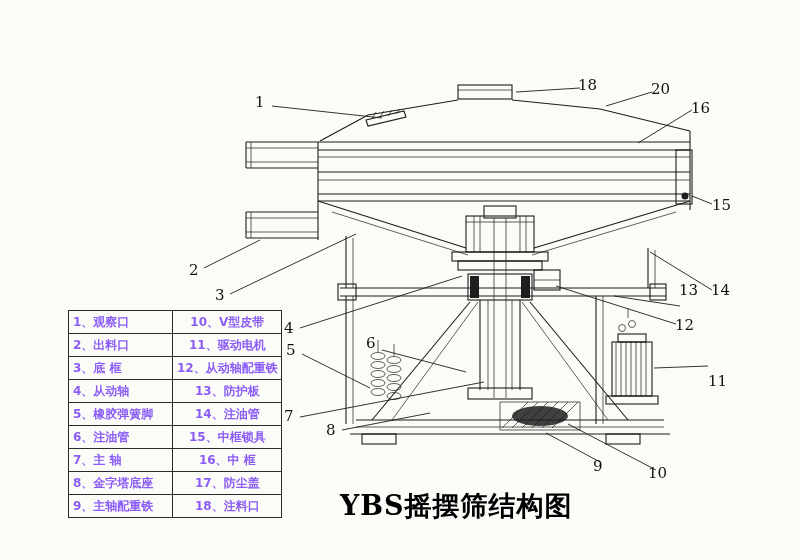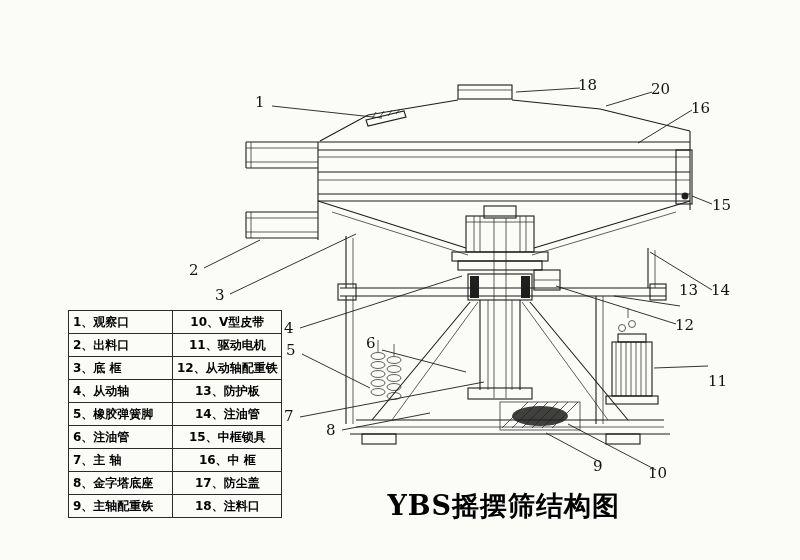--- a/index.html
+++ b/index.html
@@ -19,26 +19,26 @@
   .callout{
     position:absolute;font-family:"DejaVu Serif","Liberation Serif",serif;
     font-size:15px;font-weight:normal;color:#111;line-height:1;
   }
   table.legend{
     position:absolute;left:68px;top:310px;border-collapse:collapse;
     background:#fbfbf8;
   }
   table.legend td{
     border:1px solid #2a2a2a;font-size:12px;font-weight:bold;
-    height:22px;padding:0 3px 0 4px;white-space:nowrap;color:#000000;
+    height:22px;padding:0 3px 0 4px;white-space:nowrap;color:#8b5cf6;
   }
   table.legend td.c1{width:96px;}
   table.legend td.c2{width:100px;text-align:center;}
   .title{
-    position:absolute;left:340px;top:488px;width:280px;text-align:right;
+    position:absolute;left:340px;top:488px;width:280px;text-align:left;
     font-family:"DejaVu Serif","Liberation Serif",serif;
     font-size:27px;font-weight:bold;letter-spacing:1px;color:#000;
   }
 </style>
 </head>
 <body>
 
 <div class="stage">
 
   <svg class="draw" width="800" height="560" viewBox="0 0 800 560">

